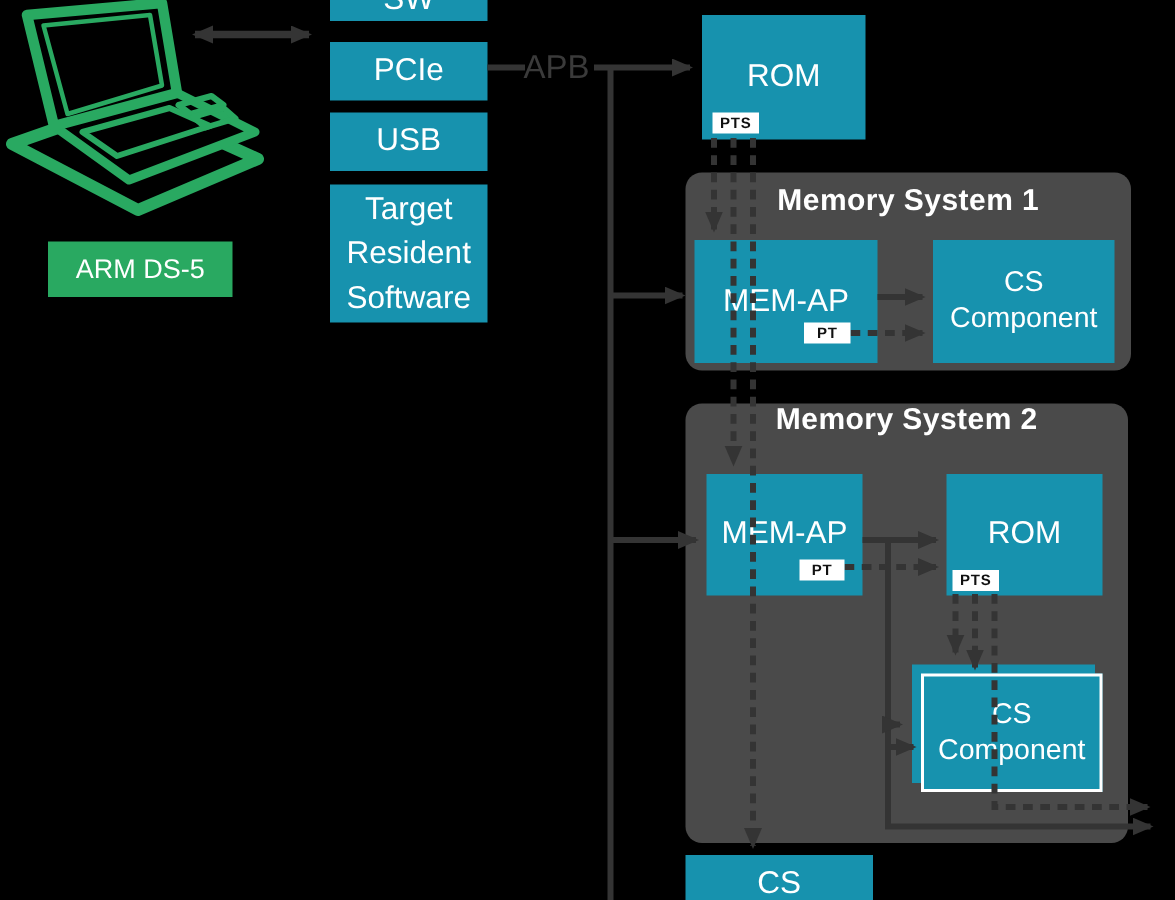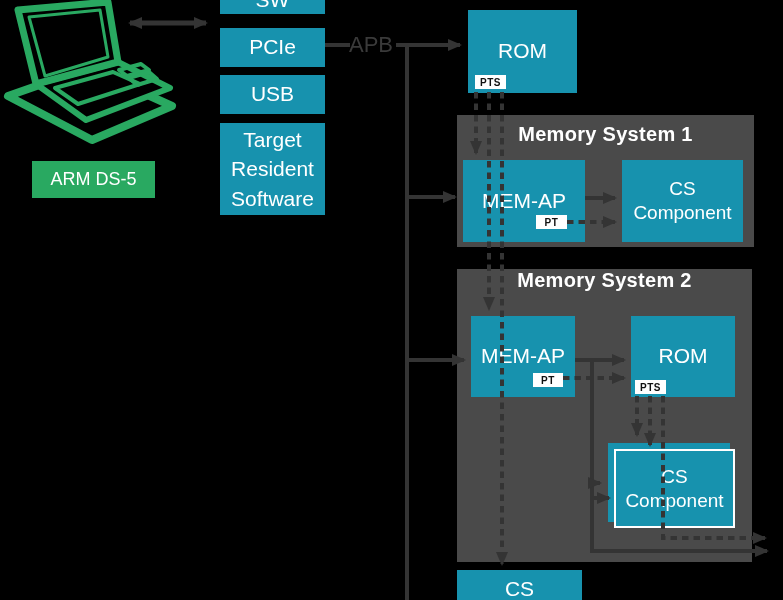--- a/index.html
+++ b/index.html
@@ -12,21 +12,21 @@
   html,body{margin:0;padding:0;background:#000;}
   .stage{
     position:relative;width:783px;height:600px;background:#000;
     overflow:hidden;font-family:"Liberation Sans",sans-serif;
   }
   .tbox{
     position:absolute;background:var(--teal);color:#ffffff;
     display:flex;align-items:center;justify-content:center;
     text-align:center;font-size:21px;font-weight:400;line-height:1.25;
   }
-  .panel{position:absolute;background:var(--panel);}
+  .panel{position:absolute;background:var(--panel);border-radius:11px;}
   .panel-title{
     color:#fff;text-align:center;font-size:20px;font-weight:600;
     letter-spacing:.3px;
   }
   .porttag{
     position:absolute;background:var(--white);color:#111;
     font-size:10px;font-weight:700;letter-spacing:.5px;
     display:flex;align-items:center;justify-content:center;z-index:5;
   }
   .greenbox{

